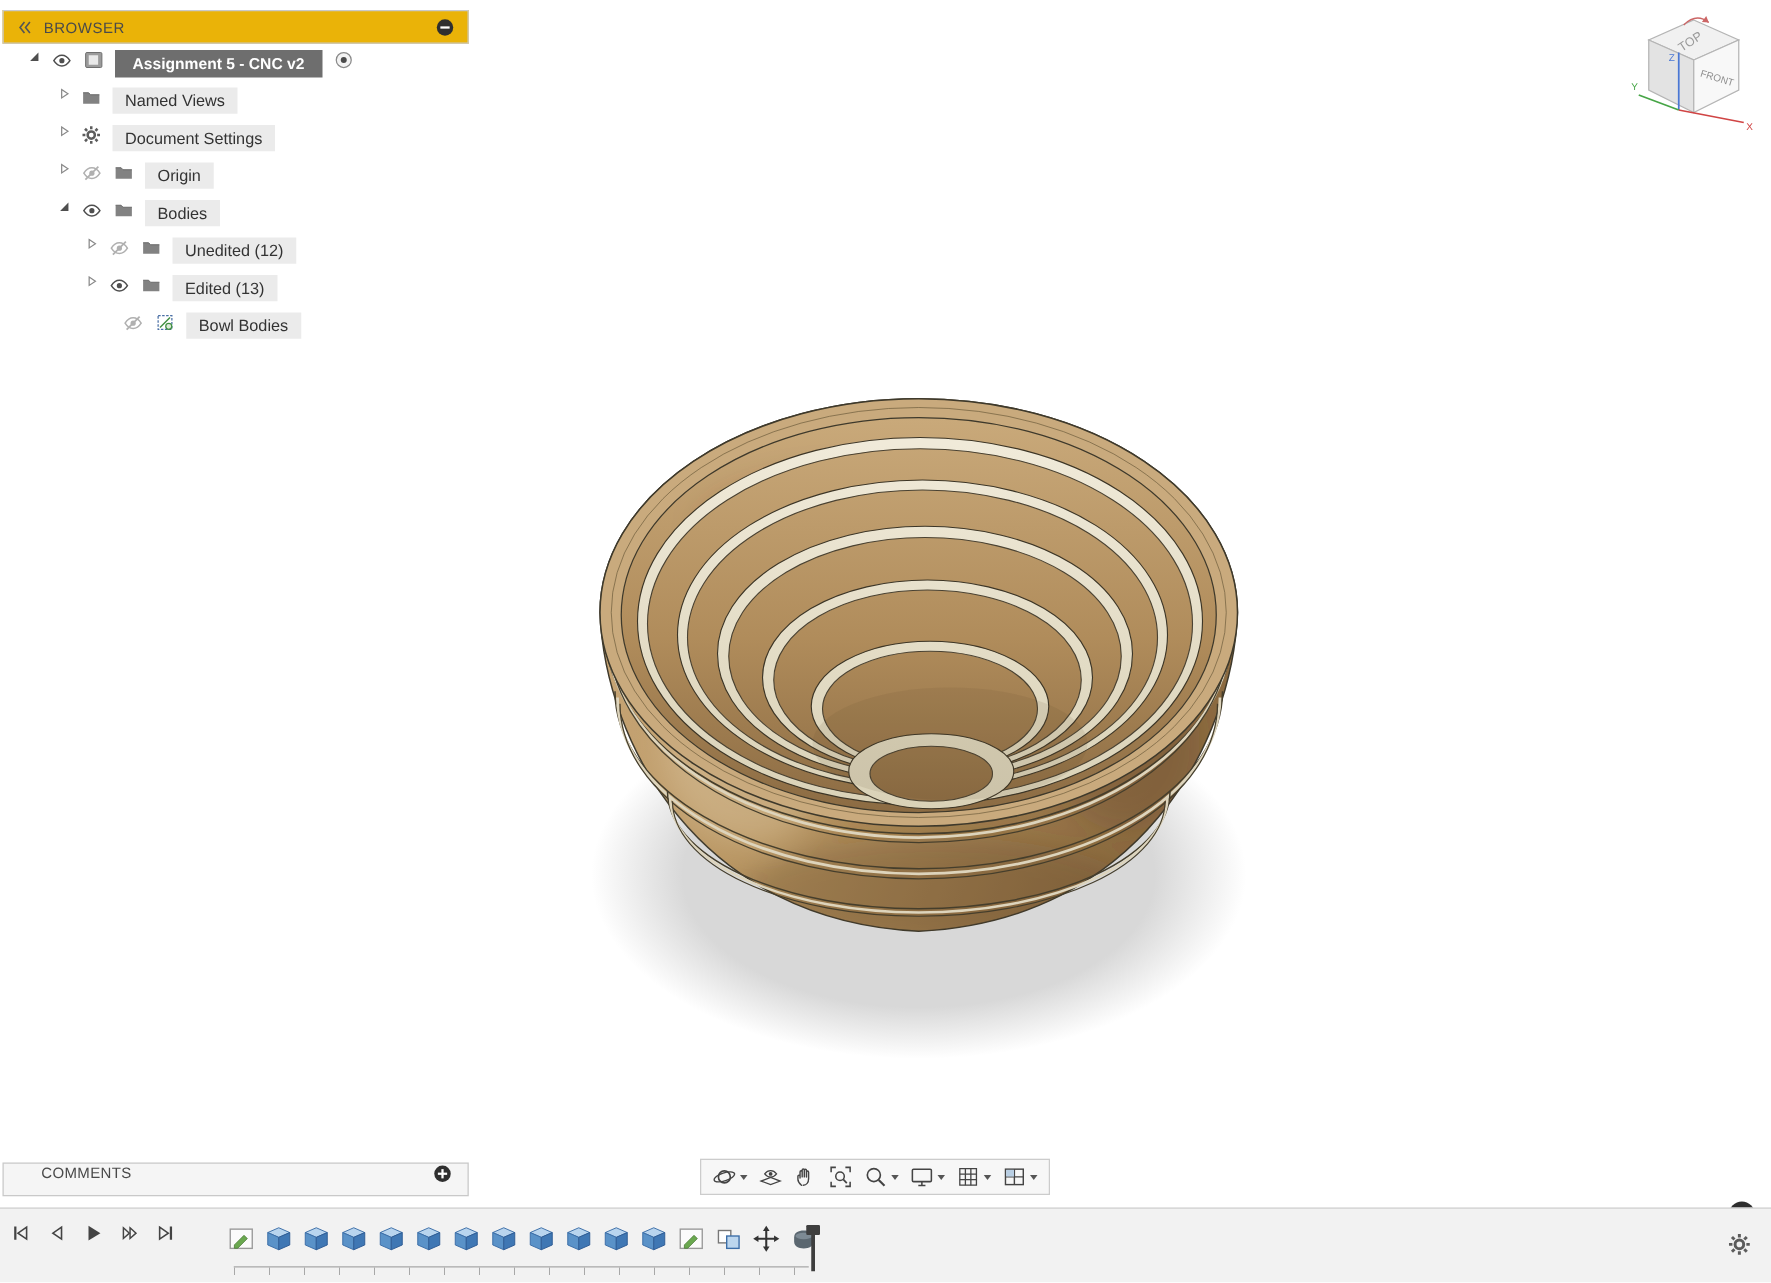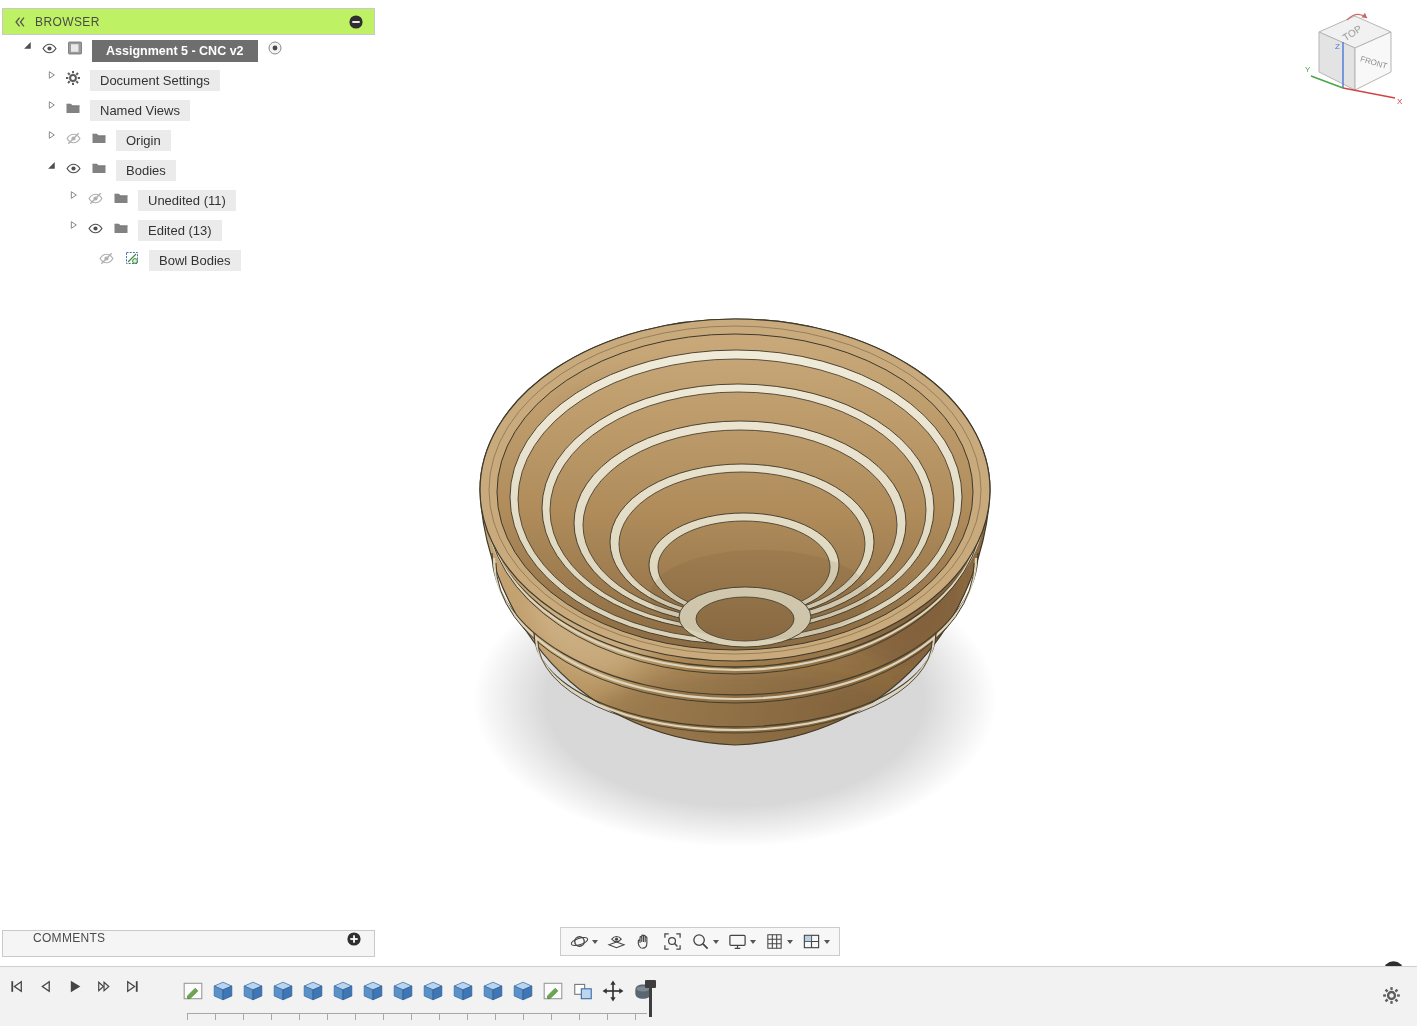--- a/index.html
+++ b/index.html
@@ -1,20 +1,20 @@
 <!DOCTYPE html>
 <html><head>
 <meta charset="utf-8">
 <style>
   *{box-sizing:border-box;margin:0;padding:0}
   html,body{width:1417px;height:1026px;overflow:hidden}
   body{position:relative;background:#ffffff;font-family:"Liberation Sans",sans-serif;color:#333}
 
   
-  .browser-header{position:absolute;left:2px;top:8px;width:373px;height:27px;background:#bef264;
+  .browser-header{position:absolute;left:2px;top:8px;width:373px;height:27px;background:#eab308;
     border:1px solid #c9c9c9;display:flex;align-items:center;padding:0 10px;gap:8px}
   .browser-header .title{font-size:12px;color:#4a4a4a;letter-spacing:.4px;flex:1}
   .ic10{width:10px;height:10px;flex:none}
   .ic14{width:14px;height:14px;flex:none}
   .ic16{width:16px;height:16px;flex:none}
   .ic17{width:17px;height:17px;flex:none}
   .browser-tree{position:absolute;left:2px;top:40px;width:373px}
   .trow{display:flex;align-items:flex-start;height:30px;gap:9px;cursor:default}
   .ind-root{padding-left:20px}
   .ind-2{padding-left:44px}
@@ -218,32 +218,32 @@
     <span class="tlabel selected">Assignment 5 - CNC v2</span>
     <svg class="ic16">
         <use href="#i-radio"></use>
       </svg>
   </div>
   <div class="trow ind-2">
     <svg class="ic10">
         <use href="#i-caret-closed"></use>
       </svg>
     <svg class="ic16">
+        <use href="#i-folder"></use>
+      </svg>
+    <span class="tlabel">Named Views</span>
+  </div>
+  <div class="trow ind-2">
+    <svg class="ic10">
+        <use href="#i-caret-closed"></use>
+      </svg>
+    <svg class="ic16">
         <use href="#i-gear"></use>
       </svg>
     <span class="tlabel">Document Settings</span>
-  </div>
-  <div class="trow ind-2">
-    <svg class="ic10">
-        <use href="#i-caret-closed"></use>
-      </svg>
-    <svg class="ic16">
-        <use href="#i-folder"></use>
-      </svg>
-    <span class="tlabel">Named Views</span>
   </div>
   <div class="trow ind-2">
     <svg class="ic10">
         <use href="#i-caret-closed"></use>
       </svg>
     <svg class="ic17">
         <use href="#i-eye-off"></use>
       </svg>
     <svg class="ic16">
         <use href="#i-folder"></use>
@@ -265,21 +265,21 @@
   <div class="trow ind-3">
     <svg class="ic10">
         <use href="#i-caret-closed"></use>
       </svg>
     <svg class="ic17">
         <use href="#i-eye-off"></use>
       </svg>
     <svg class="ic16">
         <use href="#i-folder"></use>
       </svg>
-    <span class="tlabel">Unedited (11)</span>
+    <span class="tlabel">Unedited (12)</span>
   </div>
   <div class="trow ind-3">
     <svg class="ic10">
         <use href="#i-caret-closed"></use>
       </svg>
     <svg class="ic17">
         <use href="#i-eye"></use>
       </svg>
     <svg class="ic16">
         <use href="#i-folder"></use>

